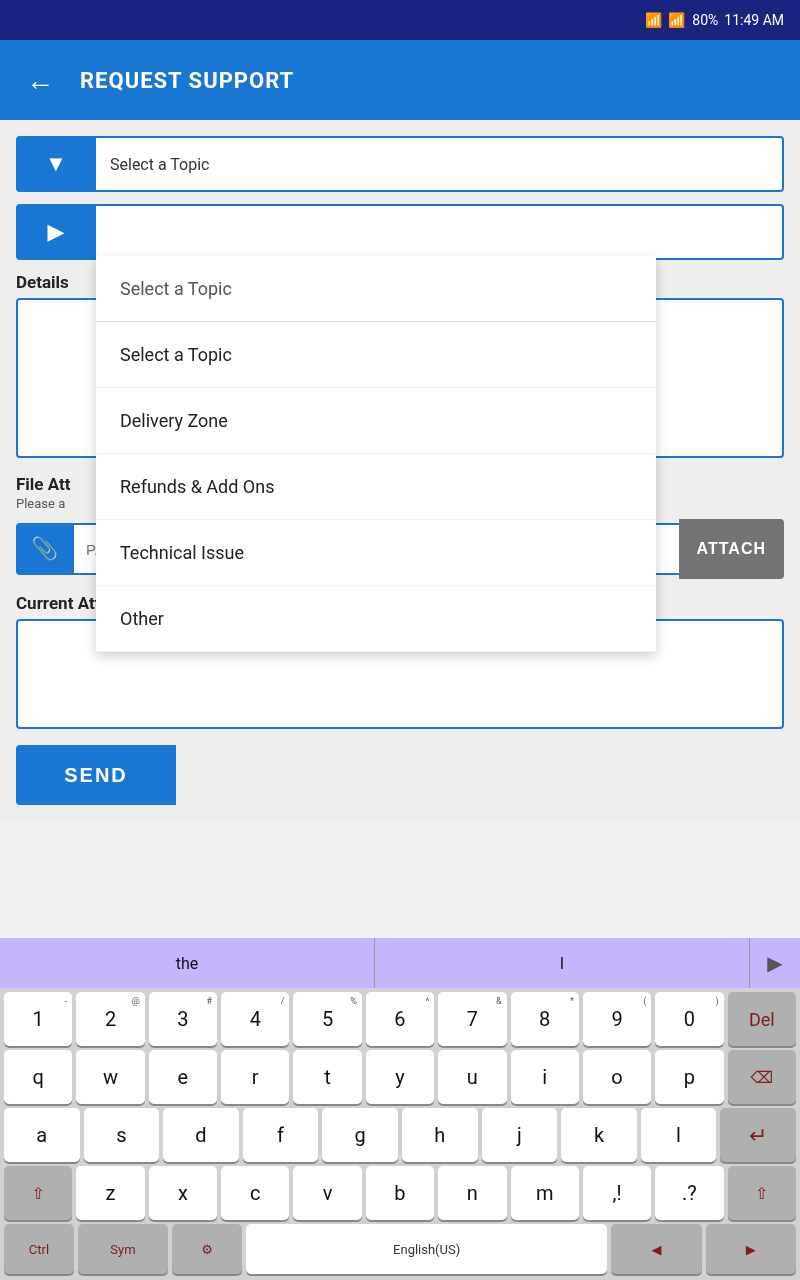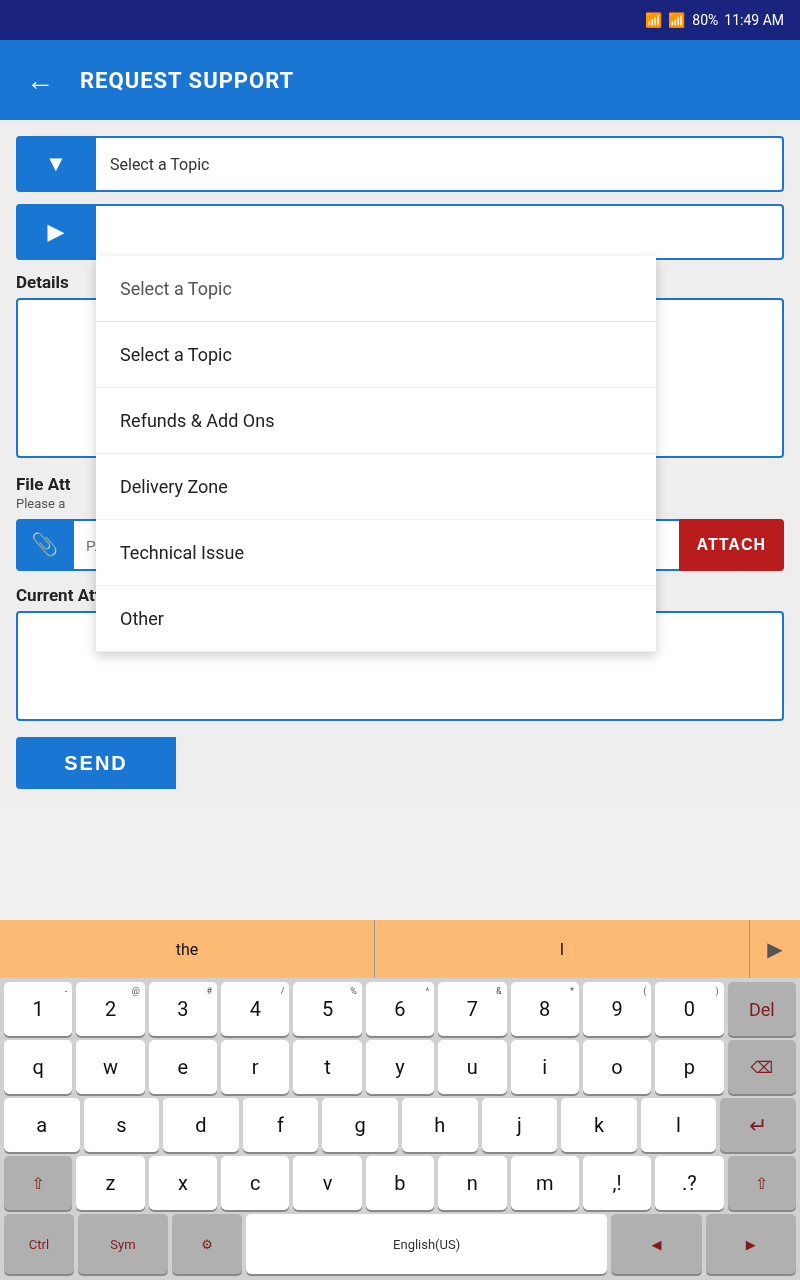--- a/index.html
+++ b/index.html
@@ -191,23 +191,23 @@
       height: 52px;
       border: 2px solid #1976D2;
       border-left: none;
       border-right: none;
       padding: 0 12px;
       font-size: 15px;
       color: #888;
       background: white;
     }
     .attach-btn {
-      height: 52px;
+      height: 60px;
       padding: 0 18px;
-      background: #b91c1c;
+      background: #737373;
       color: white;
       border: none;
       border-radius: 0 4px 4px 0;
       font-size: 16px;
       font-weight: bold;
       cursor: pointer;
       letter-spacing: 1px;
     }
 
     .current-attach-label {
@@ -226,21 +226,21 @@
     }
 
     
     .action-buttons {
       display: flex;
       gap: 0;
       margin-bottom: 0;
     }
     .send-btn {
       width: 160px;
-      height: 52px;
+      height: 60px;
       background: #1976D2;
       color: white;
       border: none;
       border-radius: 4px 0 0 4px;
       font-size: 20px;
       font-weight: bold;
       cursor: pointer;
       letter-spacing: 2px;
     }
     .clear-btn {
@@ -284,22 +284,22 @@
     .keyboard {
       position: absolute;
       bottom: 0;
       left: 0;
       width: 800px;
       background: #d1d1d1;
     }
 
     
     .suggestions-row {
-      height: 58px;
-      background: #fdba74;
+      height: 50px;
+      background: #c4b5fd;
       display: flex;
       align-items: center;
       justify-content: space-between;
     }
     .suggestion {
       flex: 1;
       text-align: center;
       font-size: 16px;
       color: #111;
       padding: 4px 0;
@@ -365,21 +365,21 @@
     }
     .key-shift {
       background: #b0b0b0;
     }
     .key-space {
       flex: 4;
       font-size: 13px;
       color: #333;
     }
     .key-bottom {
-      height: 60px;
+      height: 50px;
       font-size: 13px;
     }
     .ctrl-key {
       flex: 0 0 70px;
     }
     .sym-key {
       flex: 0 0 90px;
     }
     .gear-key {
       flex: 0 0 70px;
@@ -411,22 +411,22 @@
     <button class="dropdown-btn">
       <span class="arrow">▼</span>
     </button>
     <div class="dropdown-field">
       <span>Select a Topic</span>
     </div>
 
     <div class="dropdown-menu">
       <div class="dropdown-menu-item">Select a Topic</div>
       <div class="dropdown-menu-item">Select a Topic</div>
+      <div class="dropdown-menu-item">Delivery Zone</div>
       <div class="dropdown-menu-item">Refunds &amp; Add Ons</div>
-      <div class="dropdown-menu-item">Delivery Zone</div>
       <div class="dropdown-menu-item">Technical Issue</div>
       <div class="dropdown-menu-item">Other</div>
     </div>
   </div>
 
   
   <div class="play-row">
     <button class="play-btn">
       <span class="play-icon">▶</span>
     </button>

